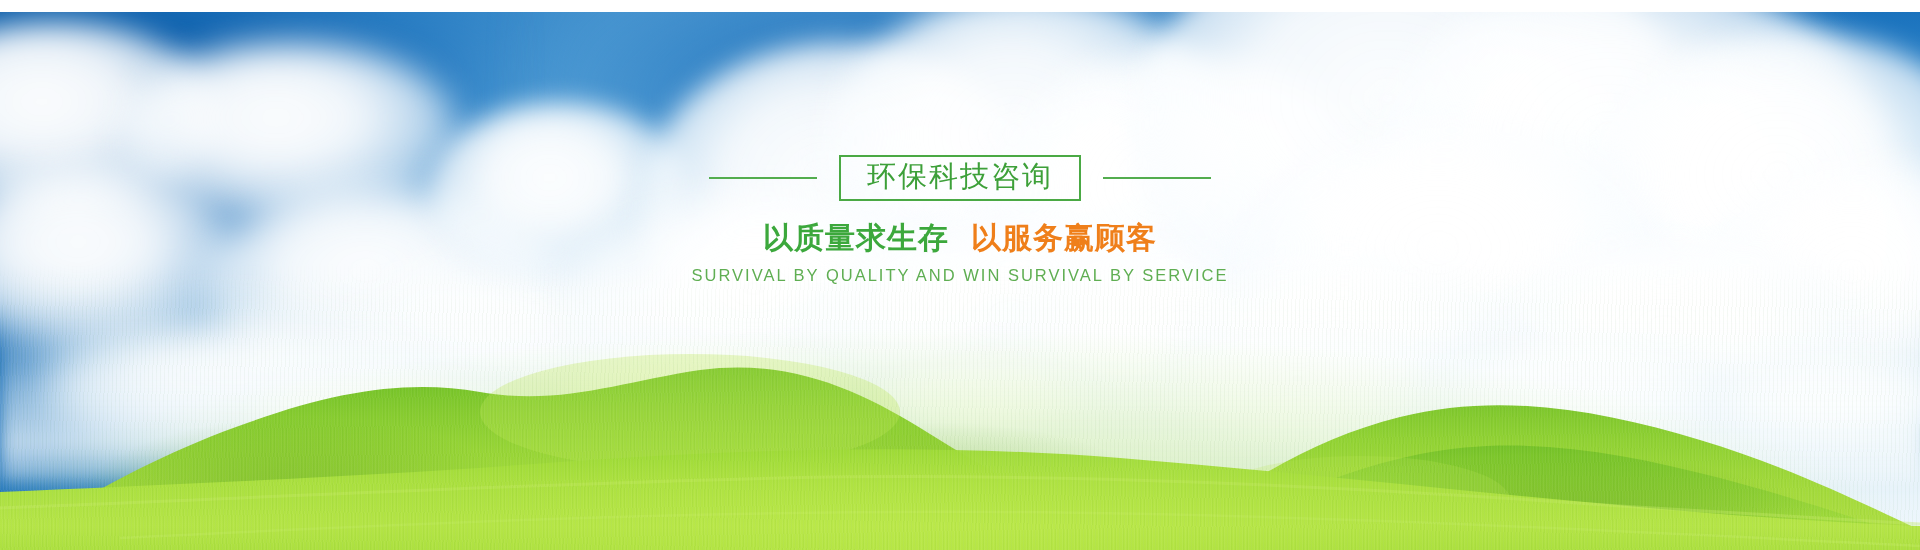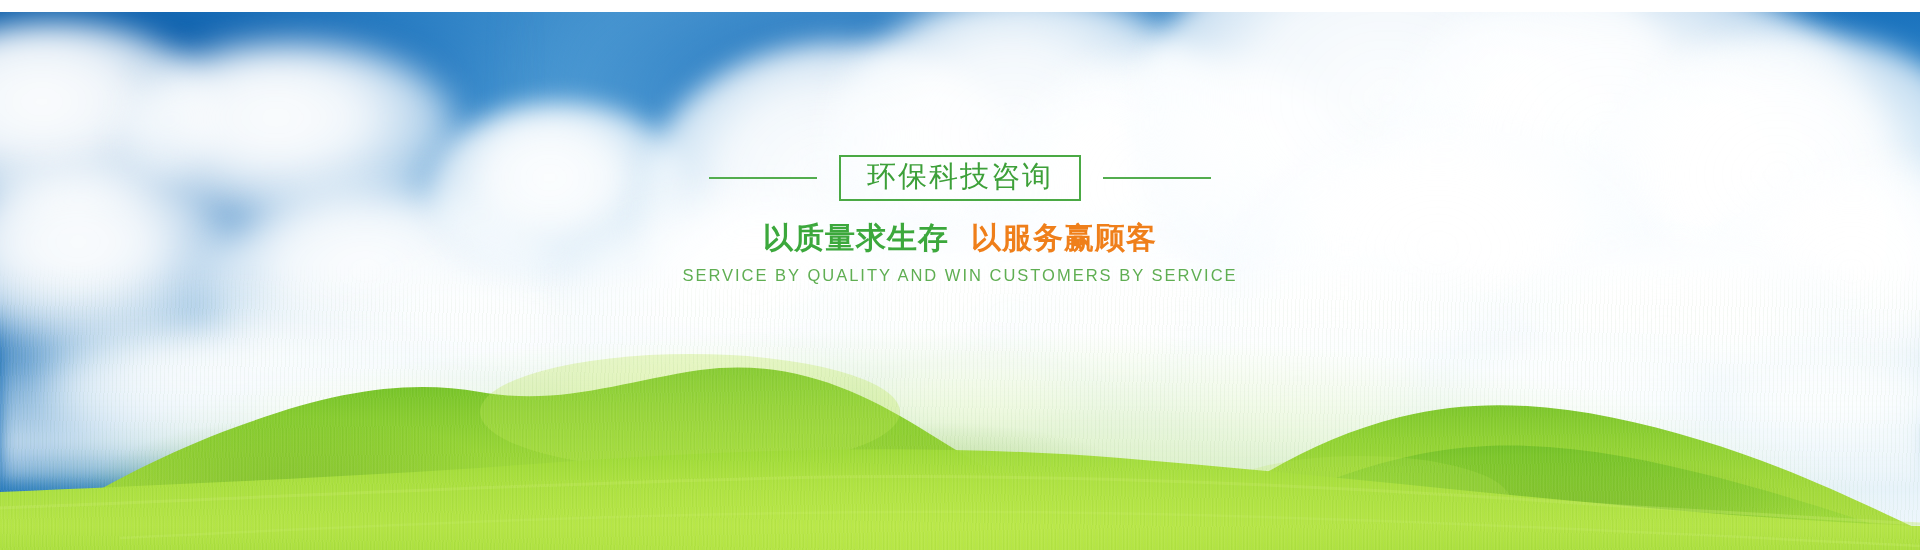--- a/index.html
+++ b/index.html
@@ -382,16 +382,16 @@
       <span class="eyebrow-box">
         <span class="eyebrow-text">环保科技咨询</span>
       </span>
       <span class="rule"></span>
     </div>
 
     <div class="headline">
       <span class="hl-green">以质量求生存</span><span class="hl-orange">以服务赢顾客</span>
     </div>
 
-    <div class="subline">SERVICE BY QUALITY AND WIN CUSTOMERS BY SERVICE</div>
+    <div class="subline">SURVIVAL BY QUALITY AND WIN SURVIVAL BY SERVICE</div>
   </div>
 
 </div>
 
 </body></html>

